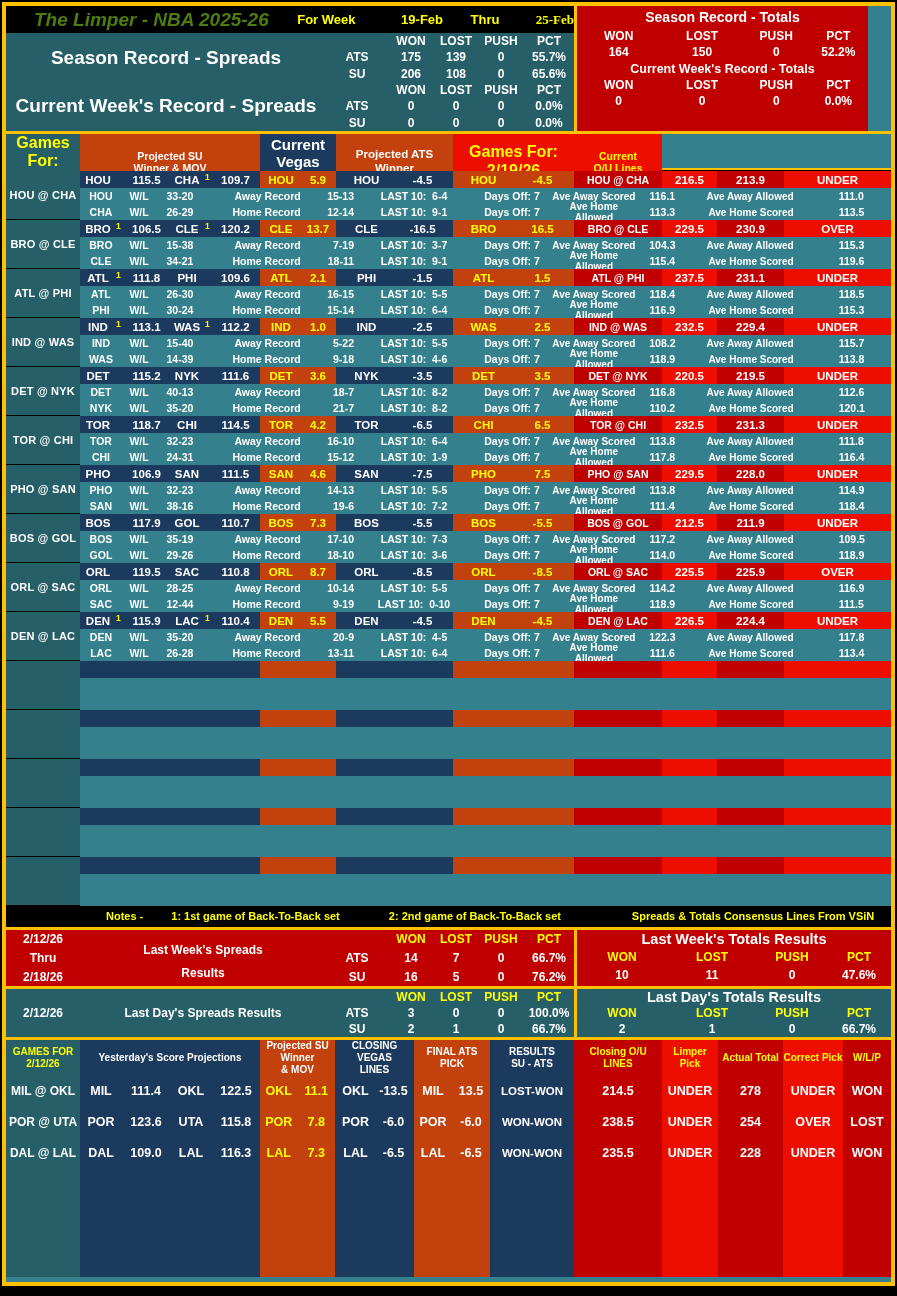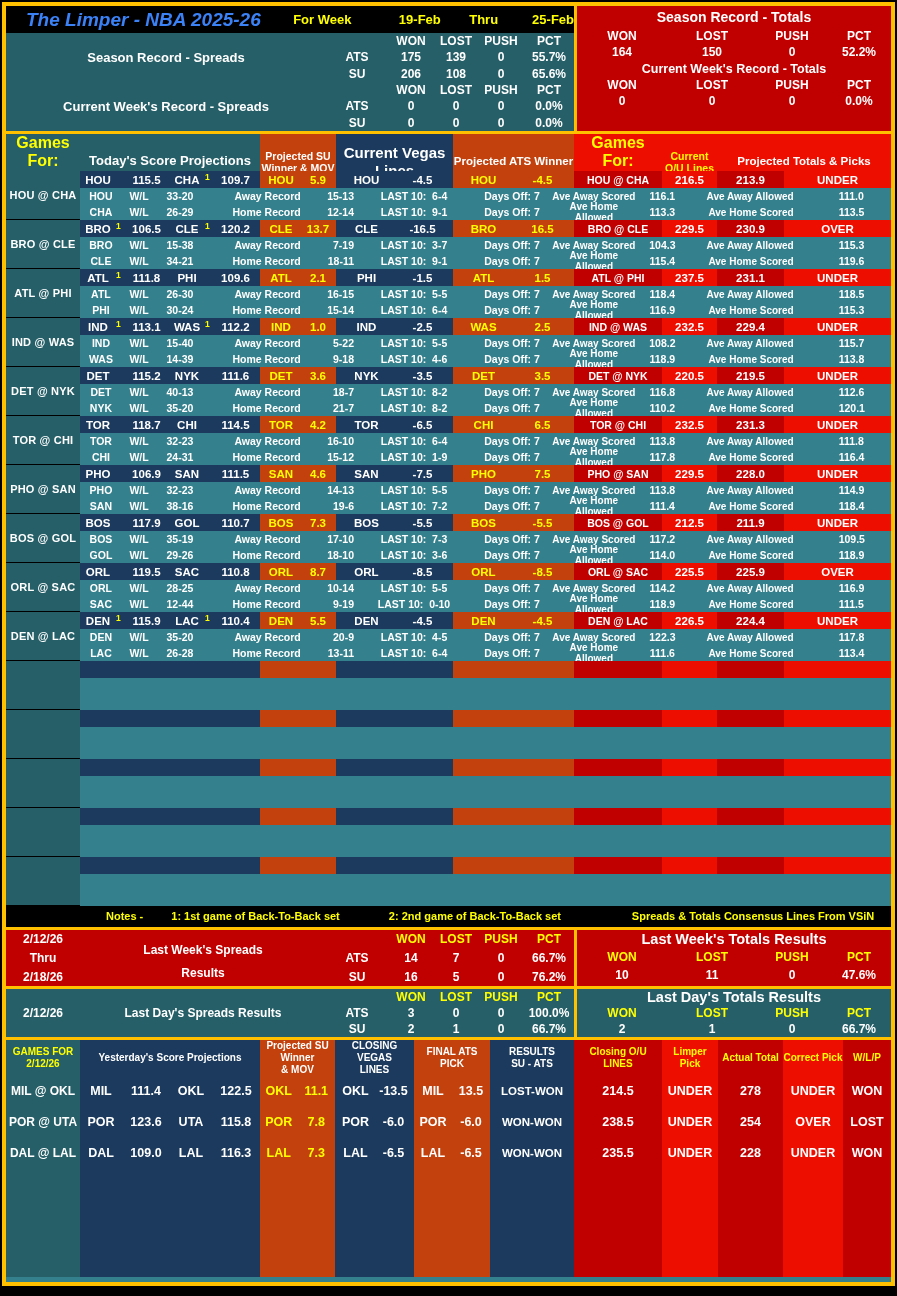--- a/index.html
+++ b/index.html
@@ -12,31 +12,31 @@
   .bg-blue { background:#c2410c; }
   .bg-dred { background:#C00000; }
   .bg-bred { background:#EE0E00; }
   .t-yel { color:#FFFF00; }
 
   .goldhr { height:3px; background:#FFC000; }
 
   
   .topwrap { display:flex; }
   .topleft { width:568px; }
-  .topright { width:317px; background:#C00000; border-left:3px solid #FFC000; }
+  .topright { width:294px; background:#C00000; border-left:3px solid #FFC000; }
 
   .titlebar { height:27px; background:#000; display:flex; align-items:center; }
-  .apptitle { font-style:italic; font-size:19px; color:#3b82f6; margin-left:20px; width:272px; }
+  .apptitle { font-style:italic; font-size:19px; color:#4d7c0f; margin-left:28px; width:272px; }
   .wk { color:#FFFF00; font-size:13px; }
   .wk-label { width:90px; } .wk-from { width:78px; text-align:center; }
-  .wk-thru { width:52px; text-align:center; } .wk-to { width:66px; text-align:right; }
+  .wk-thru { width:52px; text-align:center; } .wk-to { width:66px; text-align:right;font-family:Liberation Serif, serif; }
 
   .recpanel { height:98px; background:#265F68; }
   .recrow { height:16.33px; display:flex; align-items:center; font-size:12px; }
-  .rc-title { width:320px; text-align:center; font-size:13px; }
+  .rc-title { width:320px; text-align:center; font-size:19px; }
   .rc-type { width:62px; text-align:center; }
   .rc-n { width:46px; text-align:center; }
   .rc-n2 { width:44px; text-align:center; }
   .rc-n3 { width:46px; text-align:center; }
   .rc-pct { width:50px; text-align:center; }
 
   .totrow { height:16.33px; display:flex; align-items:center; font-size:12px; }
   .tt-title { width:100%; text-align:center; font-size:14px; }
   .tt-c1 { width:90px; text-align:center; } .tt-c2 { width:90px; text-align:center; }
   .tt-c3 { width:70px; text-align:center; } .tt-c4 { width:64px; text-align:center; }
@@ -219,43 +219,37 @@
     </div>
   </div>
 
   <div class="goldhr"></div>
 
   <div class="mainhdr">
     <div class="mh mh-gf bg-teal-dark t-yel">
       <span>Games For:</span>
         <span>2/19/26</span>
       </div>
-    <div class="mh mh-proj bg-teal-dark">
-      <span>Today's Score Projections</span>
-      </div>
     <div class="mh mh-sm bg-blue">
       <span>Projected SU</span>
         <span>Winner &amp; MOV</span>
       </div>
     <div class="mh bg-navy" style="font-size:15px">
       <span>Current Vegas Lines</span>
       </div>
     <div class="mh bg-blue" style="font-size:11.5px">
       <span>Projected ATS Winner</span>
       </div>
     <div class="mh mh-gf bg-bred t-yel">
       <span>Games For:</span>
         <span>2/19/26</span>
       </div>
     <div class="mh mh-sm bg-bred t-yel">
       <span>Current</span>
         <span>O/U Lines</span>
-      </div>
-    <div class="mh bg-bred" style="font-size:11.5px; grid-column:span 2">
-      <span>Projected Totals &amp; Picks</span>
       </div>
   </div>
 
   <div>
 
       <div class="gblock">
         <div class="gb-label">HOU @ CHA</div>
         <div class="gb-rows">
           <div class="gb-head">
             <div class="projcell bg-navy">

